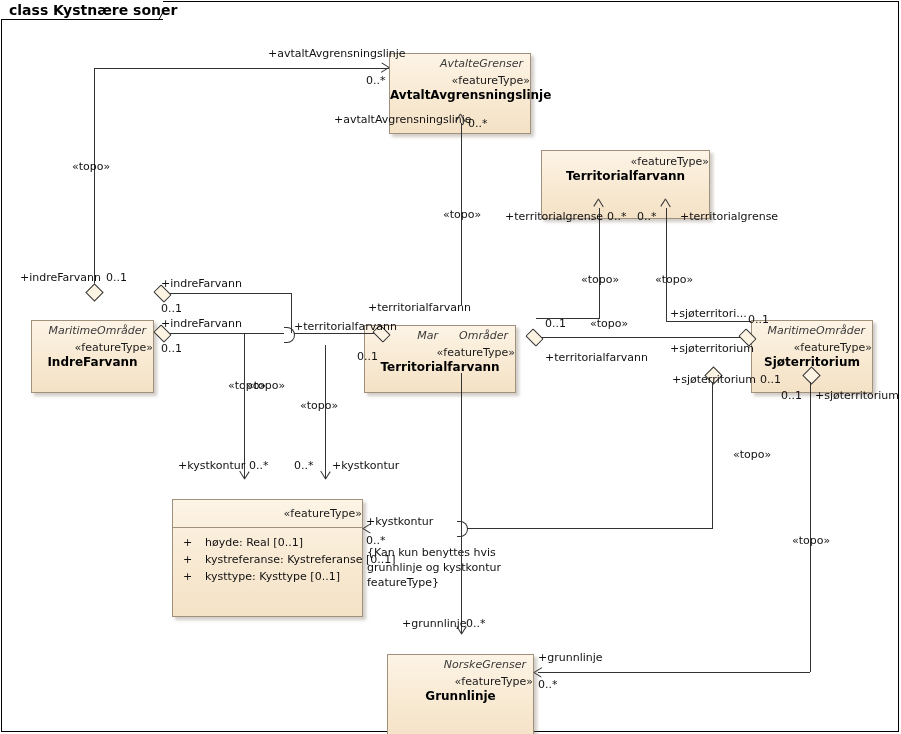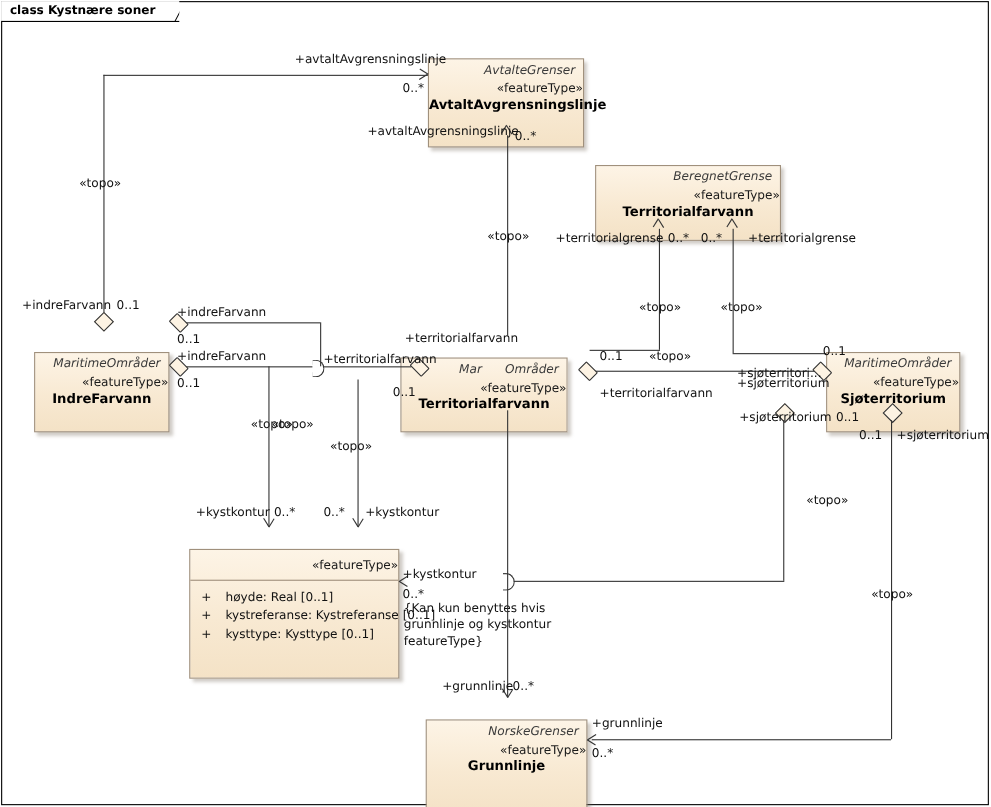--- a/index.html
+++ b/index.html
@@ -38,21 +38,21 @@
     box-sizing: border-box;
     background: #ffffff;
   }
   .frame-tab .tab-body {
     position: absolute;
     left: 0;
     top: 0;
     height: 18px;
     line-height: 18px;
     padding: 0 6px 0 8px;
-    font-size: 11px;
+    font-size: 14px;
     font-weight: bold;
     color: #000000;
     white-space: nowrap;
   }
   .frame-tab .tab-slant {
     position: absolute;
     top: 0;
     height: 19px;
     width: 16px;
     overflow: hidden;
@@ -198,21 +198,20 @@
     <div class="tab-slant" id="tab-slant" style="left: 146px;"></div>
   </div>
 
   <div class="uml-class" style="left:389px; top:33px; width:142px; height:81px;">
     <div class="pkg">AvtalteGrenser</div>
     <div class="stereo">«featureType»</div>
     <div class="cname">AvtaltAvgrensningslinje</div>
   </div>
 
   <div class="uml-class" style="left:541px; top:130px; width:169px; height:69px;">
-    <div class="pkg">BeregnetGrense</div>
     <div class="stereo">«featureType»</div>
     <div class="cname">Territorialfarvann</div>
   </div>
 
   <div class="uml-class" style="left:31px; top:300px; width:123px; height:73px;">
     <div class="pkg">MaritimeOmråder</div>
     <div class="stereo">«featureType»</div>
     <div class="cname">IndreFarvann</div>
   </div>
 
@@ -312,21 +311,21 @@
   <div class="lbl" style="left:357px; top:351px;">0..1</div>
   <div class="lbl" style="left:228px; top:380px;">«topo»</div>
 
   <div class="lbl" style="left:368px; top:302px;">+territorialfarvann</div>
 
   <div class="ln lnh" style="left:536px; top:337px; width:207px;"></div>
   <div class="diam wide" style="left:527px; top:332px;"></div>
   <div class="diam wide" style="left:740px; top:332px;"></div>
   <div class="lbl" style="left:545px; top:352px;">+territorialfarvann</div>
   <div class="lbl" style="left:545px; top:318px;">0..1</div>
-  <div class="lbl" style="left:670px; top:334px;">+sjøterritori...</div>
+  <div class="lbl" style="left:670px; top:308px;">+sjøterritori...</div>
   <div class="lbl" style="left:748px; top:314px;">0..1</div>
   <div class="lbl" style="left:670px; top:343px;">+sjøterritorium</div>
 
   <div class="diam" style="left:707px; top:369px;"></div>
   <div class="ln lnv" style="left:712px; top:382px; height:146px;"></div>
   <div class="ln lnh" style="left:467px; top:528px; width:246px;"></div>
   <div class="lbl" style="left:672px; top:374px;">+sjøterritorium</div>
   <div class="lbl" style="left:760px; top:374px;">0..1</div>
   <div class="lbl" style="left:733px; top:449px;">«topo»</div>
 

